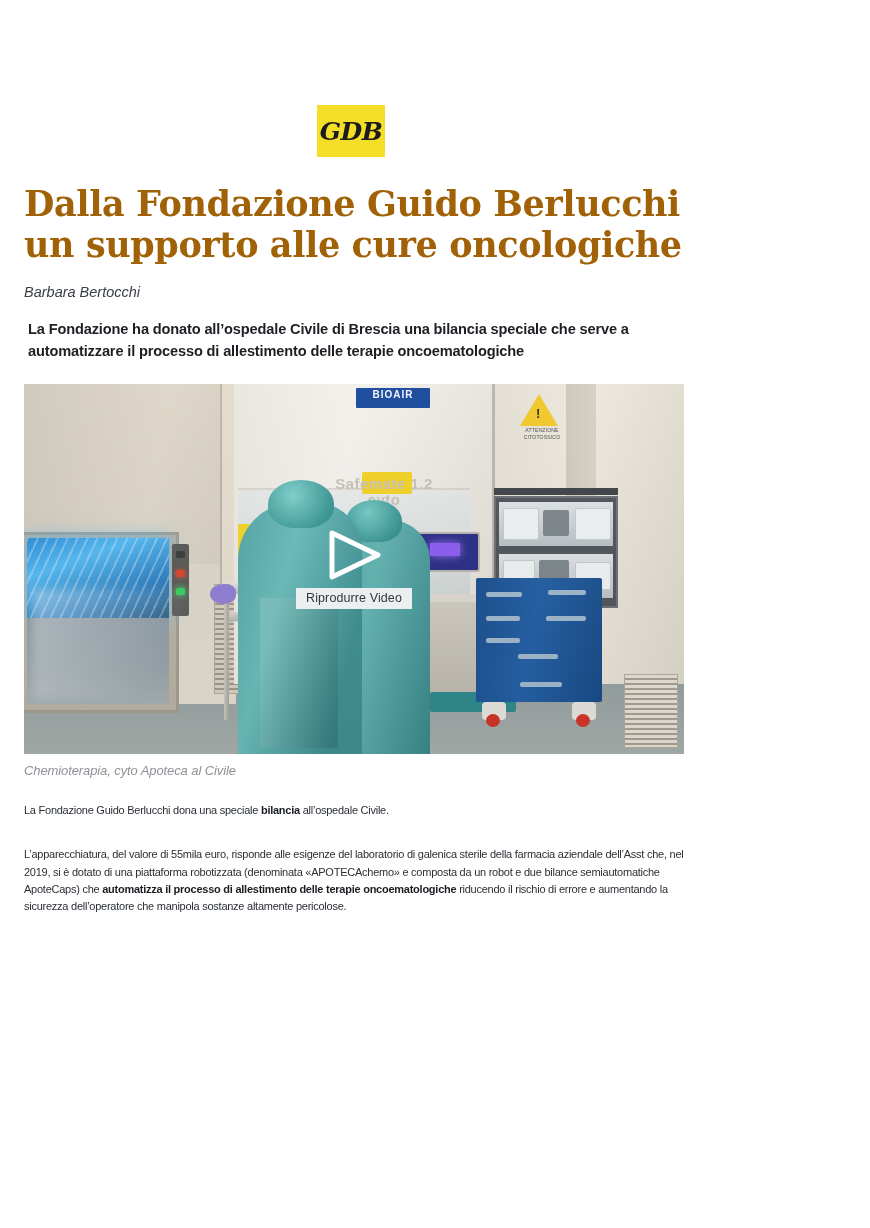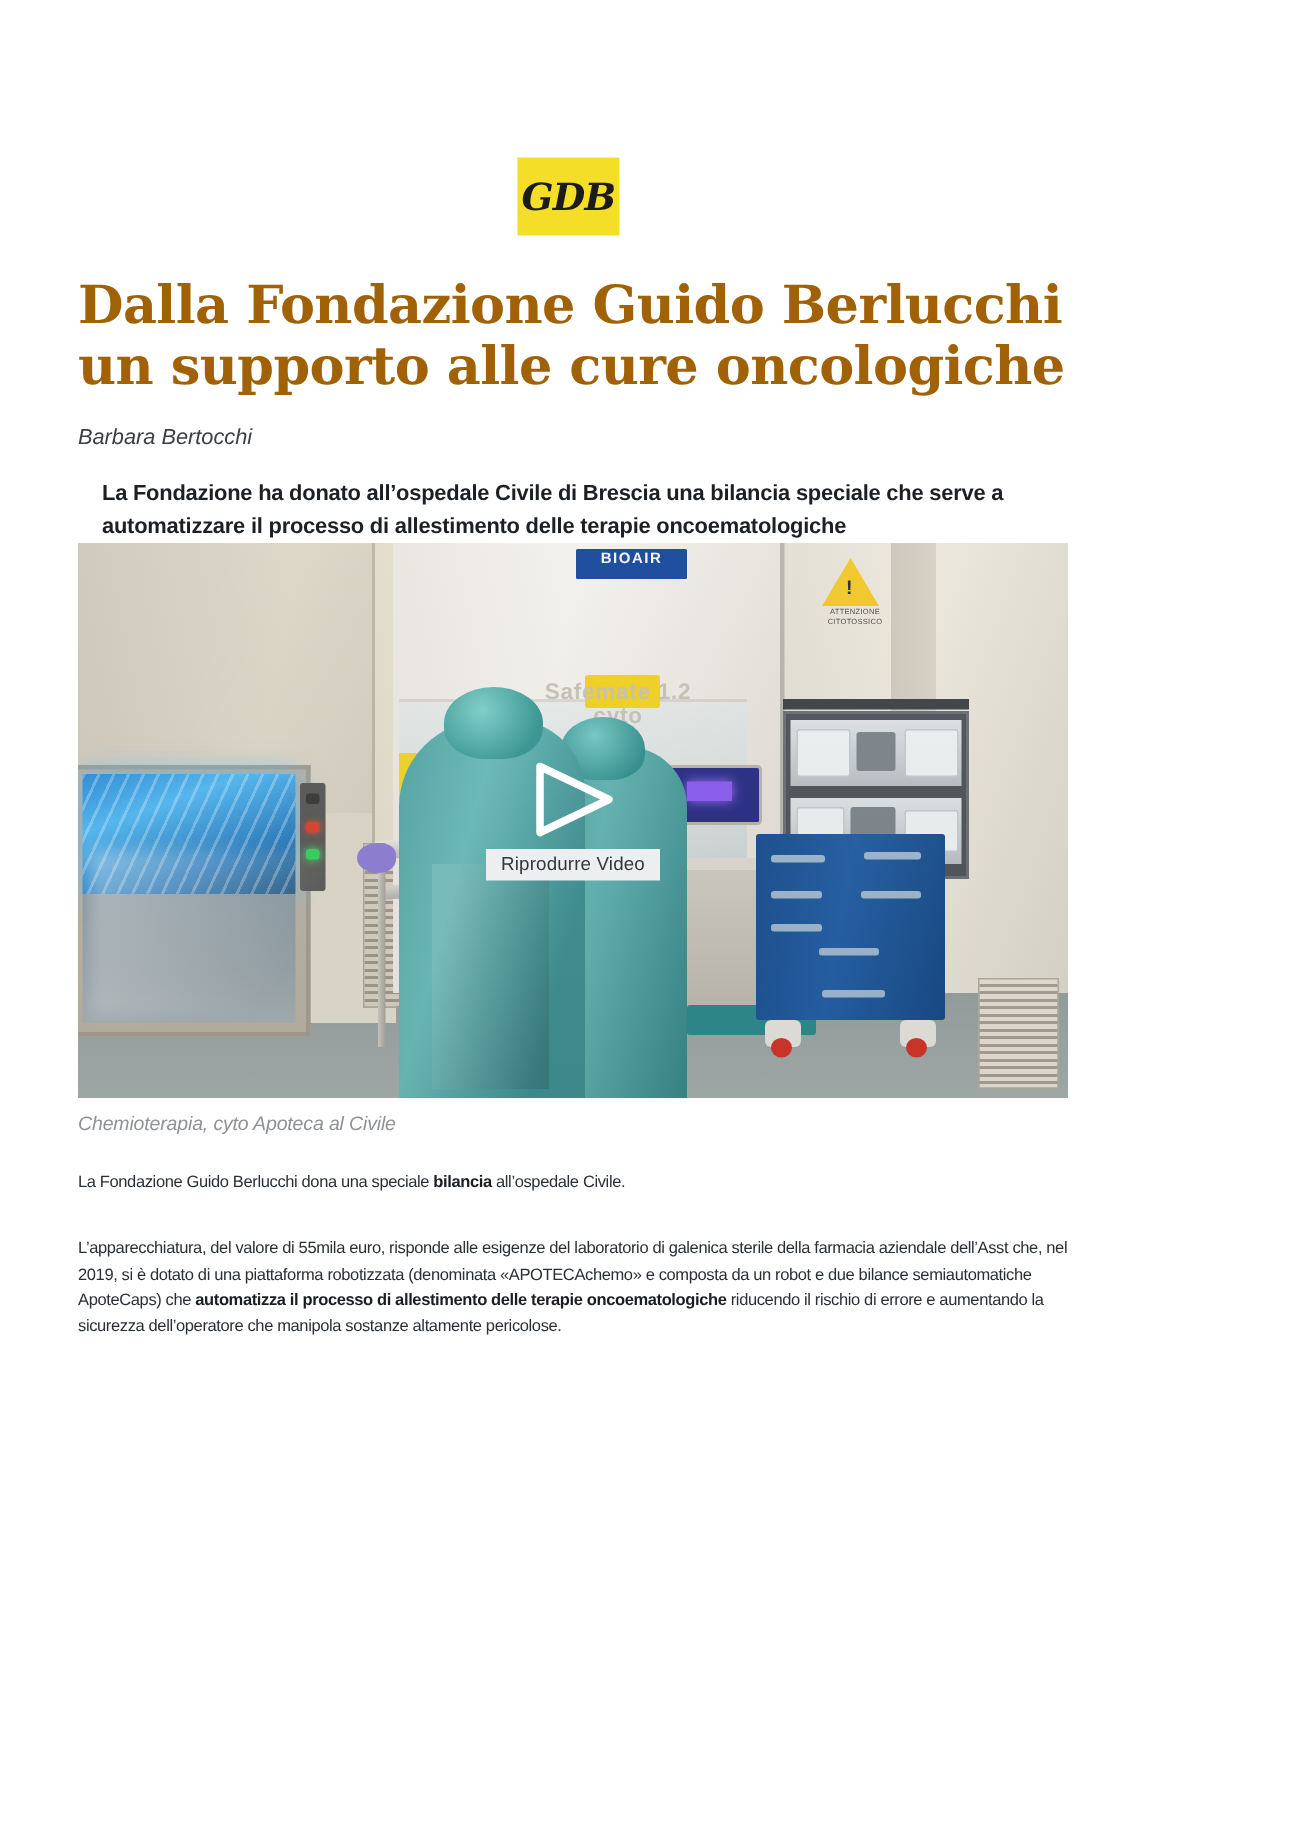--- a/index.html
+++ b/index.html
@@ -14,21 +14,20 @@
     font-family: "Liberation Sans", sans-serif;
     color: #222222;
     overflow: hidden;
   }
 
   .page {
     width: 702px;
     height: 1228px;
     position: relative;
     background: #ffffff;
-    padding-left: 28px;
   }
 
   
   .masthead {
     padding-top: 105px;
     display: flex;
     justify-content: center;
   }
   .logo-box {
     width: 68px;
@@ -72,29 +71,30 @@
     color: #3a3f45;
     margin: 18px 0 0 0;
   }
 
   .standfirst {
     font-family: "Liberation Sans", sans-serif;
     font-weight: bold;
     font-size: 14.6px;
     line-height: 1.52;
     color: #1c1f23;
-    margin: 18px 0 0 16px;
+    margin: 18px 0 0 4px;
     letter-spacing: -0.15px;
   }
 
   
   .media {
     position: relative;
     width: 660px;
     height: 370px;
+    margin-top: 22px;
     overflow: hidden;
     background: #b9b2a6;
   }
   .photo {
     position: absolute;
     inset: 0;
     overflow: hidden;
   }
   .ph { position: absolute; }
 

